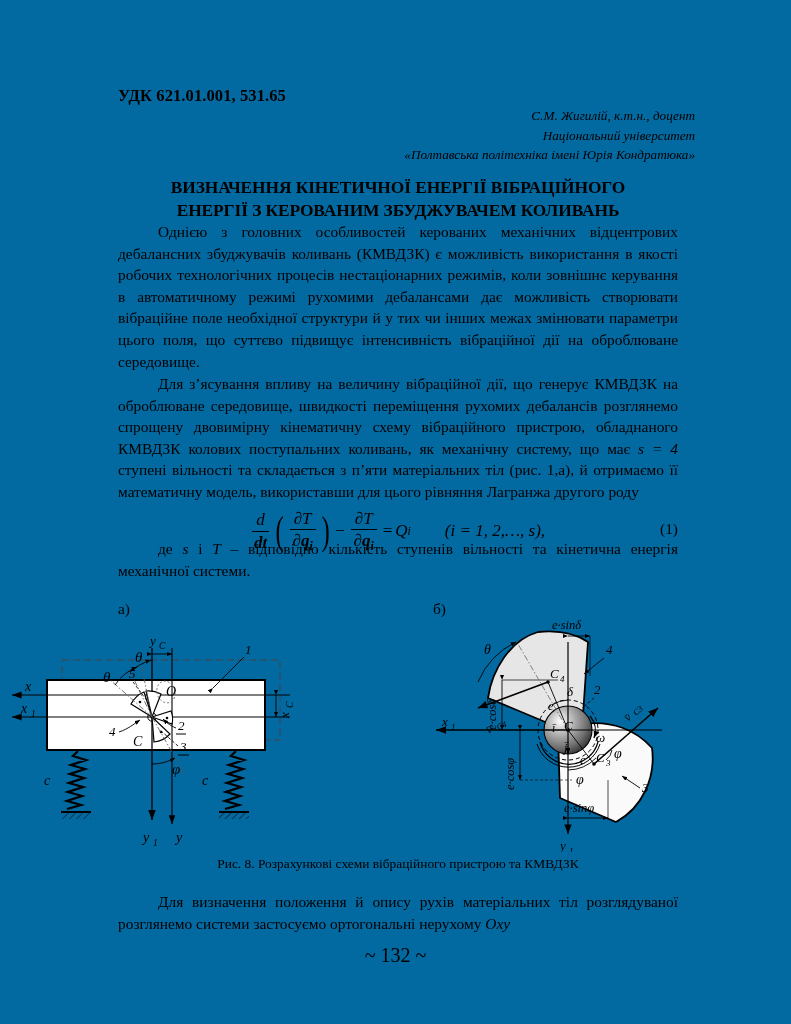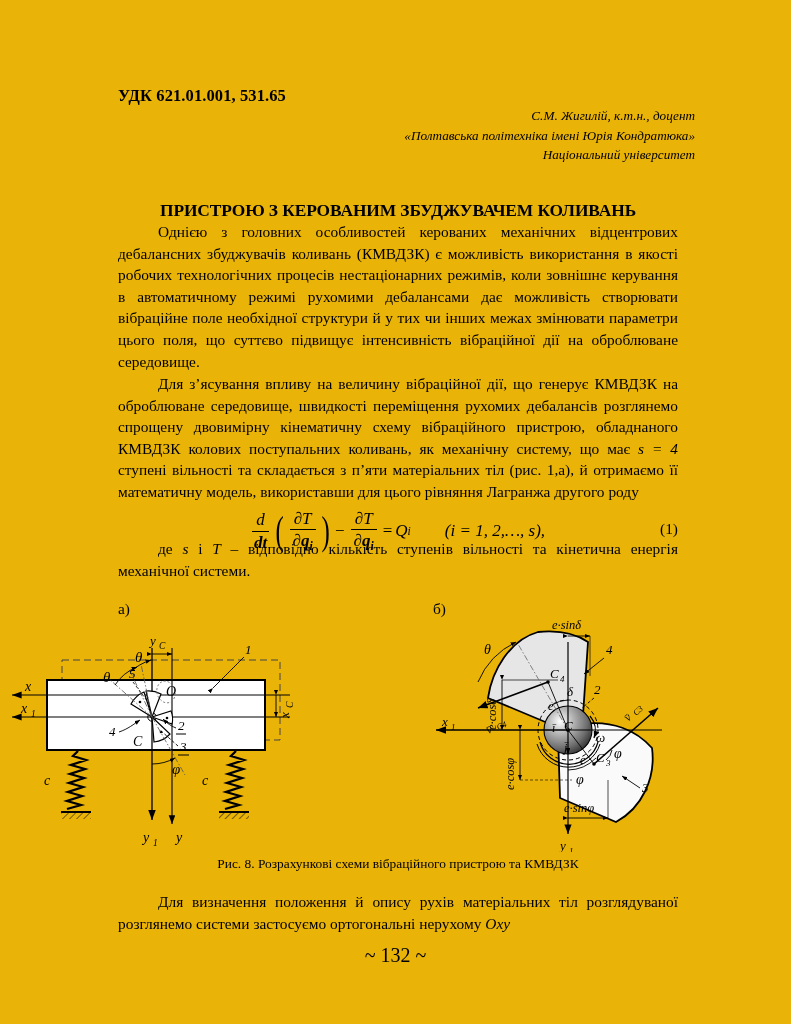--- a/index.html
+++ b/index.html
@@ -15,21 +15,21 @@
     font-family: "Liberation Serif", "DejaVu Serif", serif;
     color: #000000;
     overflow: hidden;
   }
 
   .page {
     position: absolute;
     inset: 0;
     width: 791px;
     height: 1024px;
-    background: #eab308;
+    background: #0369a1;
   }
 
   
   .udk {
     position: absolute;
     left: 118px;
     top: 86px;
     font-size: 16.5px;
     font-weight: bold;
     letter-spacing: 0.1px;
@@ -174,27 +174,27 @@
 </style>
 </head>
 <body>
 
 <div class="page">
 
   <div class="udk">УДК 621.01.001, 531.65</div>
 
   <div class="author-block">
     <div>С.М. Жигилій, к.т.н., доцент</div>
+    <div>Національний університет</div>
     <div>«Полтавська політехніка імені Юрія Кондратюка»</div>
-    <div>Національний університет</div>
   </div>
 
   <div class="title">
-    <br>
-    <span>ПРИСТРОЮ З КЕРОВАНИМ ЗБУДЖУВАЧЕМ КОЛИВАНЬ</span>
+    <span>ВИЗНАЧЕННЯ КІНЕТИЧНОЇ ЕНЕРГІЇ ВІБРАЦІЙНОГО</span><br>
+    <span>ЕНЕРГІЇ З КЕРОВАНИМ ЗБУДЖУВАЧЕМ КОЛИВАНЬ</span>
   </div>
 
   <div class="body-col para1">
     <p class="indent">Однією з головних особливостей керованих механічних відцентрових дебалансних збуджувачів коливань (КМВДЗК) є можливість використання в якості робочих технологічних процесів нестаціонарних режимів, коли зовнішнє керування в автоматичному режимі рухомими дебалансами дає можливість створювати вібраційне поле необхідної структури й у тих чи інших межах змінювати параметри цього поля, що суттєво підвищує інтенсивність вібраційної дії на оброблюване середовище.</p>
   </div>
 
   <div class="body-col para2">
     <p class="indent"><span>Для з’ясування впливу на величину вібраційної дії, що генерує КМВДЗК на оброблюване середовище, швидкості переміщення рухомих дебалансів розглянемо спрощену двовимірну кінематичну схему вібраційного пристрою, обладнаного КМВДЗК колових поступальних коливань, як механічну систему, що має </span><span class="mi">s = 4</span><span> ступені вільності та складається з п’яти матеріальних тіл (рис. 1,а), й отримаємо її математичну модель, використавши для цього рівняння Лагранжа другого роду</span></p>
   </div>
 

